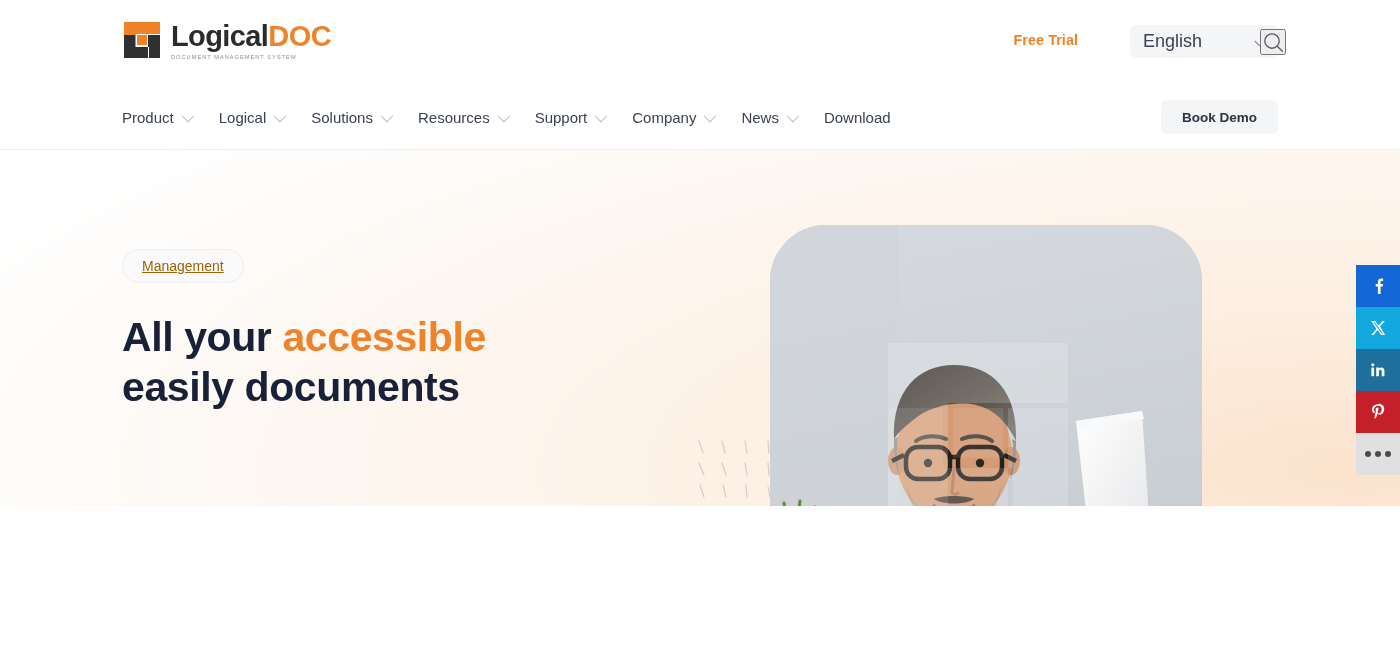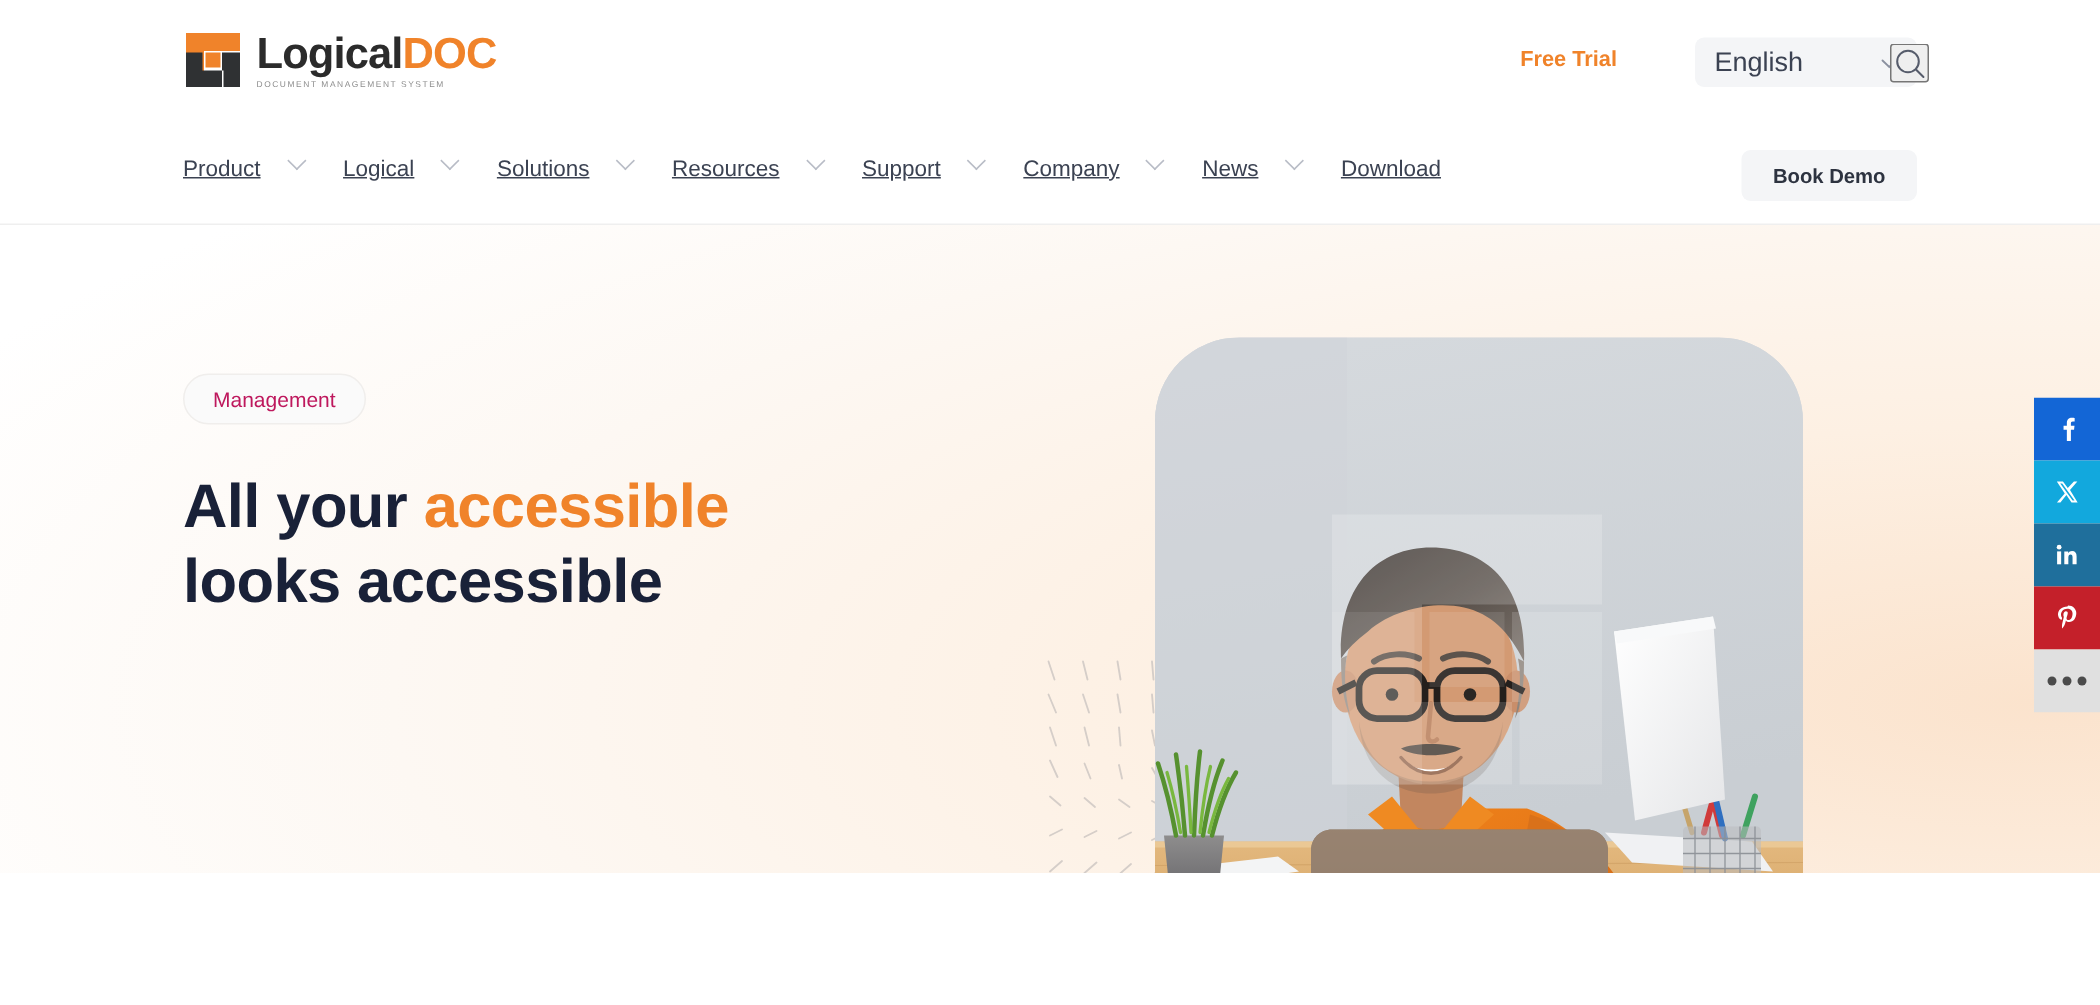--- a/index.html
+++ b/index.html
@@ -8,21 +8,21 @@
     width: 1400px;
     height: 670px;
     overflow: hidden;
     font-family: "Liberation Sans", sans-serif;
     background: #ffffff;
   }
 
   #page {
     position: relative;
     width: 1400px;
-    height: 582px;
+    height: 506px;
     overflow: hidden;
     background: #ffffff;
   }
 
   
   #header {
     position: absolute;
     top: 0; left: 0;
     width: 1400px;
     height: 150px;
@@ -113,29 +113,28 @@
   #nav {
     position: absolute;
     left: 122px;
     top: 104px;
     display: flex;
     align-items: center;
     gap: 0;
   }
   .nav-item {
     display: flex;
-    align-items: flex-start;
-    gap: 18px;
+    align-items: center;
+    gap: 8px;
     font-size: 15px;
     color: #3b4252;
     margin-right: 28px;
     cursor: pointer;
     white-space: nowrap;
     height: 26px;
-    text-decoration: underline;
   }
   .nav-item:last-child { margin-right: 0; }
   .chev {
     display: inline-block;
     width: 9px; height: 9px;
     border-right: 1.6px solid #b8bcc6;
     border-bottom: 1.6px solid #b8bcc6;
     transform: rotate(45deg) translateY(-2px);
   }
 
@@ -202,21 +201,22 @@
     width: 540px;
     z-index: 5;
   }
   #badge {
     display: inline-block;
     background: #fafafa;
     border: 1px solid #f0eeec;
     border-radius: 30px;
     padding: 8px 19px;
     font-size: 14px;
-    color: #be185d;
+    color: #a16207;
+    text-decoration: underline;
   }
   #headline {
     margin-top: 29px;
     font-size: 41px;
     line-height: 1.22;
     font-weight: 700;
     color: #192138;
     letter-spacing: -0.4px;
   }
   #headline .hl-accent { color: #f0832a; }
@@ -447,21 +447,21 @@
         <line x1="7" y1="312" x2="11" y2="321"></line>
         <line x1="30" y1="312" x2="34" y2="321"></line>
         <line x1="53" y1="312" x2="57" y2="321"></line>
         <line x1="75" y1="312" x2="79" y2="321"></line>
       </g>
     </svg>
 
     <div id="hero-copy">
       <div id="badge">Management</div>
 
-      <h1 id="headline"><span>All your </span><span class="hl-accent">accessible</span><br><span>looks accessible</span></h1>
+      <h1 id="headline"><span>All your </span><span class="hl-accent">accessible</span><br><span>easily documents</span></h1>
 
 
     </div>
 
     <figure id="hero-figure">
       <svg id="photo" viewBox="0 0 432 450" preserveAspectRatio="xMidYMid slice">
         <defs>
           <linearGradient id="wallG" x1="0" y1="0" x2="0.25" y2="1">
             <stop offset="0" stop-color="#d6dade"></stop>
             <stop offset="1" stop-color="#c9ced3"></stop>

